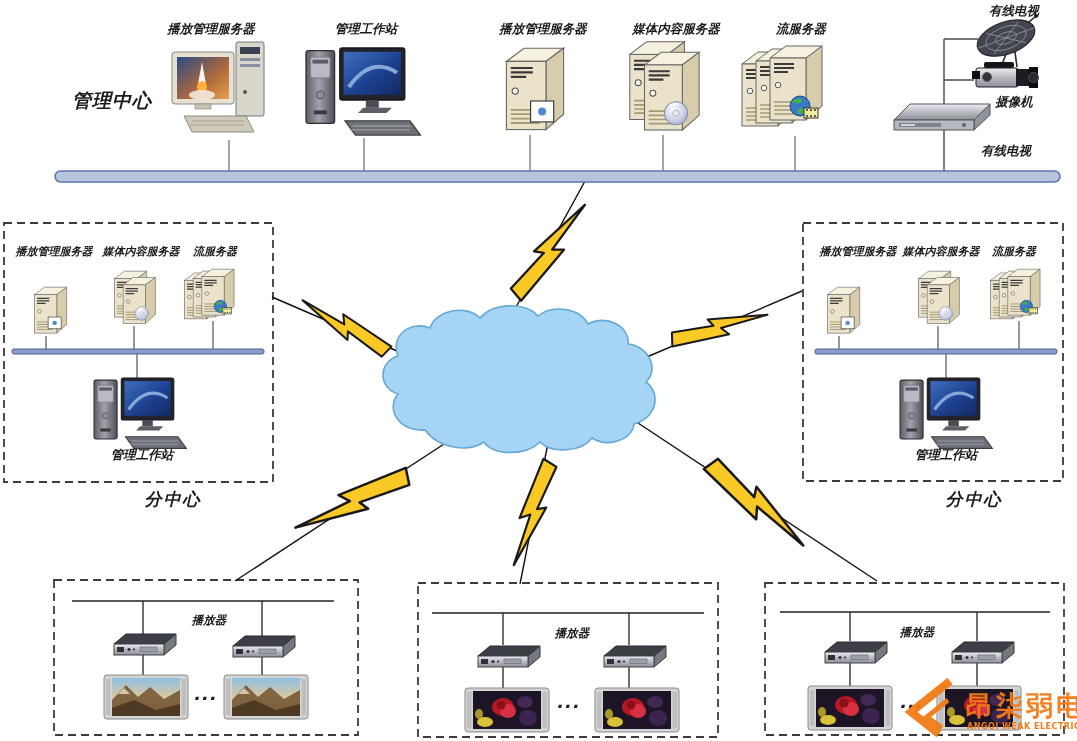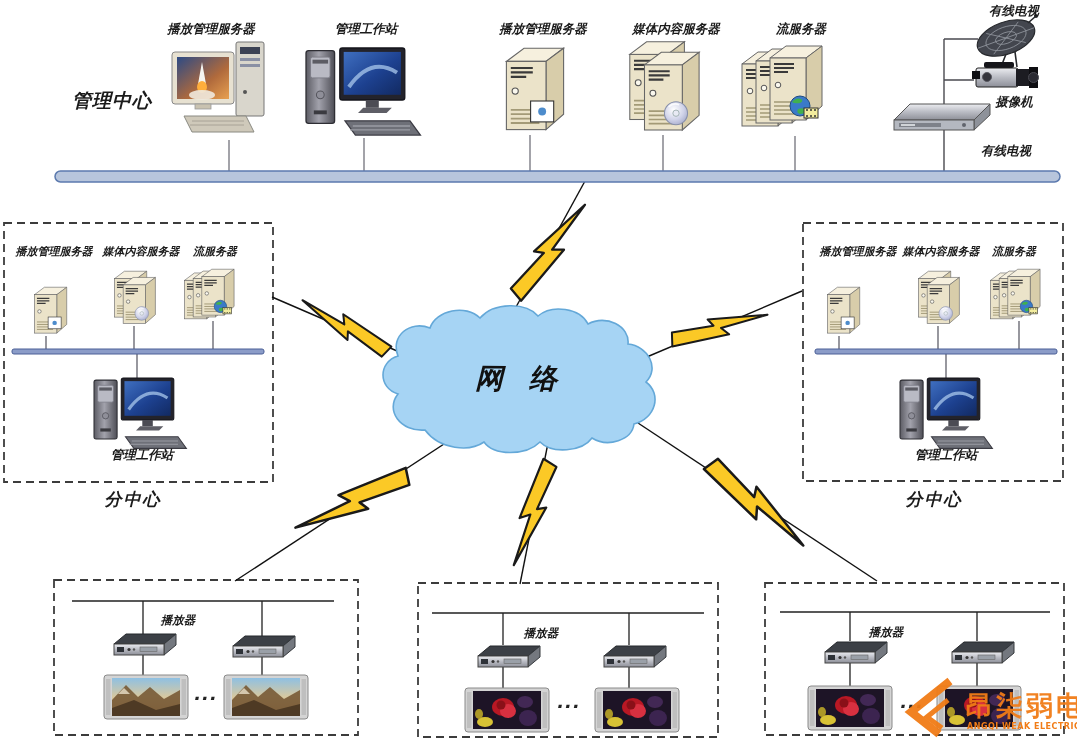--- a/index.html
+++ b/index.html
@@ -2,23 +2,23 @@
 <html><head>
 <meta charset="utf-8">
 <style>
   html,body{margin:0;padding:0;background:#ffffff;}
   #stage{position:relative;width:1077px;height:741px;background:#ffffff;overflow:hidden;
          font-family:"DejaVu Sans",sans-serif;}
   #diagram-svg{position:absolute;left:0;top:0;}
   .lbl{position:absolute;transform:translateX(-50%);font-weight:bold;font-size:12.5px;
        color:#1b1b1b;white-space:nowrap;line-height:1.1;font-style:italic;}
   .lbl.small{font-size:11px;}
-  .lbl.tiny{font-size:11.5px;}
+  .lbl.tiny{font-size:11.5px;margin-left:31px;}
   .lbl.big{font-size:19px;letter-spacing:1px;}
-  .lbl.mid{font-size:17px;letter-spacing:2px;}
+  .lbl.mid{font-size:17px;letter-spacing:2px;margin-left:40px;}
   .lbl.cloudtxt{font-size:28px;letter-spacing:26px;color:#111;}
   .lbl.dots{font-size:18px;letter-spacing:1px;color:#222;}
   .wm-cn{position:absolute;left:966px;top:688px;font-weight:bold;font-size:27px;
          color:#f17c17;letter-spacing:3px;opacity:.95;white-space:nowrap;}
   .wm-en{position:absolute;left:967px;top:722px;font-weight:bold;font-size:8px;
          color:#f17c17;letter-spacing:.5px;white-space:nowrap;}
   #wm-logo{position:absolute;left:898px;top:676px;opacity:.95;}
 </style>
 </head>
 <body>
@@ -285,21 +285,20 @@
 
 <div class="lbl" style="left:211px;top:22px">播放管理服务器</div>
 <div class="lbl" style="left:366px;top:22px">管理工作站</div>
 <div class="lbl" style="left:543px;top:22px">播放管理服务器</div>
 <div class="lbl" style="left:676px;top:22px">媒体内容服务器</div>
 <div class="lbl" style="left:801px;top:22px">流服务器</div>
 <div class="lbl" style="left:1014px;top:4px">有线电视</div>
 <div class="lbl" style="left:1014px;top:95px">摄像机</div>
 <div class="lbl" style="left:1006px;top:144px">有线电视</div>
 
-<div class="lbl cloudtxt" style="left:529px;top:364px">网络</div>
 
 <div class="lbl small" style="left:54px;top:246px">播放管理服务器</div>
 <div class="lbl small" style="left:141px;top:246px">媒体内容服务器</div>
 <div class="lbl small" style="left:215px;top:246px">流服务器</div>
 <div class="lbl" style="left:142px;top:448px">管理工作站</div>
 <div class="lbl mid" style="left:133px;top:490px">分中心</div>
 
 <div class="lbl small" style="left:858px;top:246px">播放管理服务器</div>
 <div class="lbl small" style="left:941px;top:246px">媒体内容服务器</div>
 <div class="lbl small" style="left:1014px;top:246px">流服务器</div>

